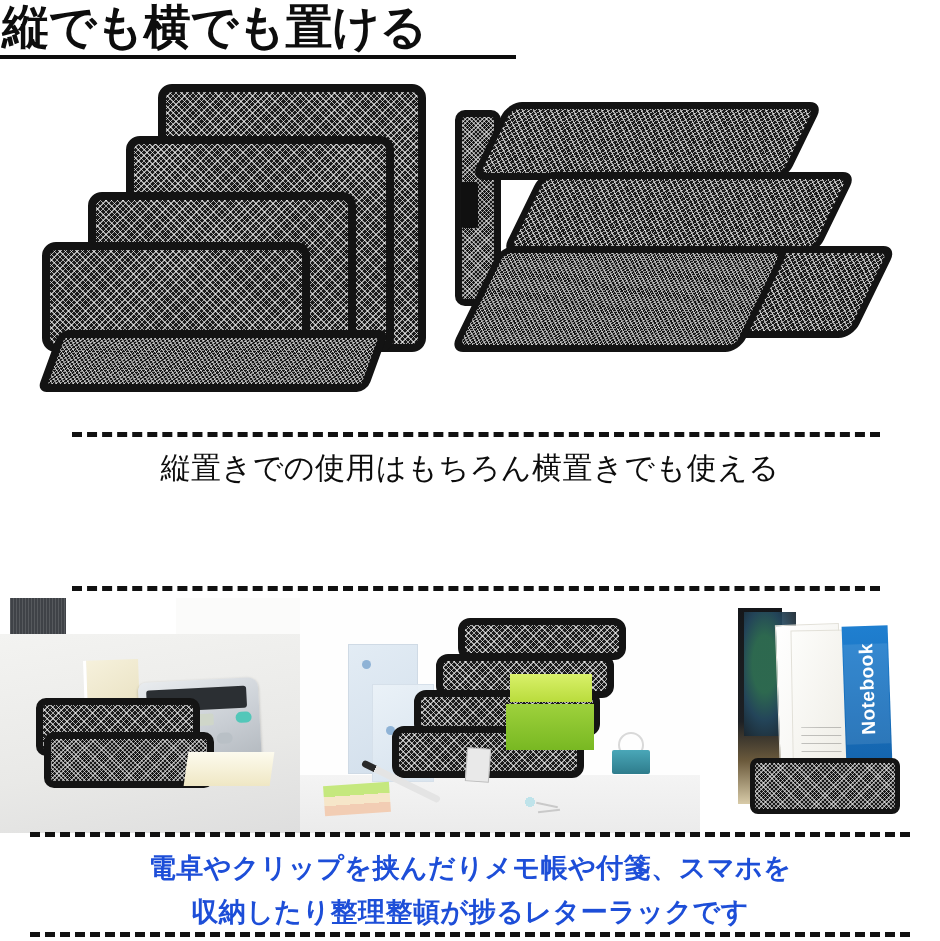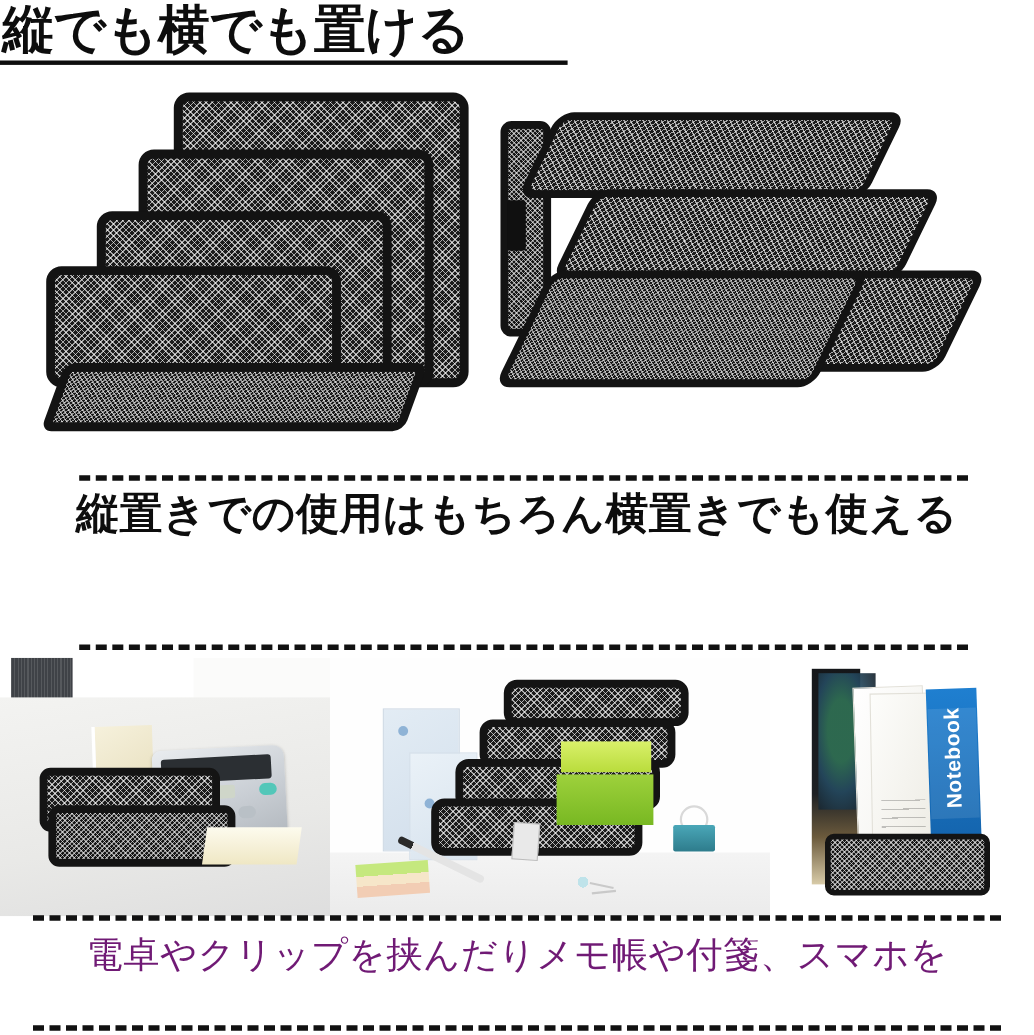--- a/index.html
+++ b/index.html
@@ -124,23 +124,23 @@
 
   
   .copy-mid {
     position: absolute;
     left: 0;
     top: 448px;
     width: 940px;
     text-align: center;
   }
   .copy-mid .ln {
-    font-size: 39px;
+    font-size: 30px;
     line-height: 40px;
-    font-weight: 700;
+    font-weight: 400;
     letter-spacing: 0.5px;
     color: #0d0d0d;
     white-space: nowrap;
   }
 
   
   .strip {
     position: absolute;
     left: 0;
     top: 598px;
@@ -318,25 +318,25 @@
 
   
   .copy-bot {
     position: absolute;
     left: 0;
     top: 846px;
     width: 940px;
     text-align: center;
   }
   .copy-bot .ln {
-    font-size: 33px;
+    font-size: 27px;
     line-height: 44px;
-    font-weight: 400;
+    font-weight: 700;
     letter-spacing: 0.5px;
-    color: #701a75;
+    color: #1d4ed8;
     white-space: nowrap;
   }
 </style>
 </head>
 <body>
 
 <div class="title-block">
   <div class="title-text">縦でも横でも置ける</div>
   <div class="title-rule"></div>
 </div>
@@ -444,15 +444,16 @@
     </div>
 
     <div class="s3-tray mesh-fine frame" style="border-width:5px; border-radius:8px;"></div>
   </div>
 </div>
 
 <div class="dashed" style="left:30px; top:832px; width:880px;"></div>
 
 <div class="copy-bot">
   <div class="ln">電卓やクリップを挟んだりメモ帳や付箋、スマホを</div>
+  <div class="ln">収納したり整理整頓が捗るレターラックです</div>
 </div>
 
 <div class="dashed" style="left:30px; top:932px; width:880px;"></div>
 
 </body></html>

